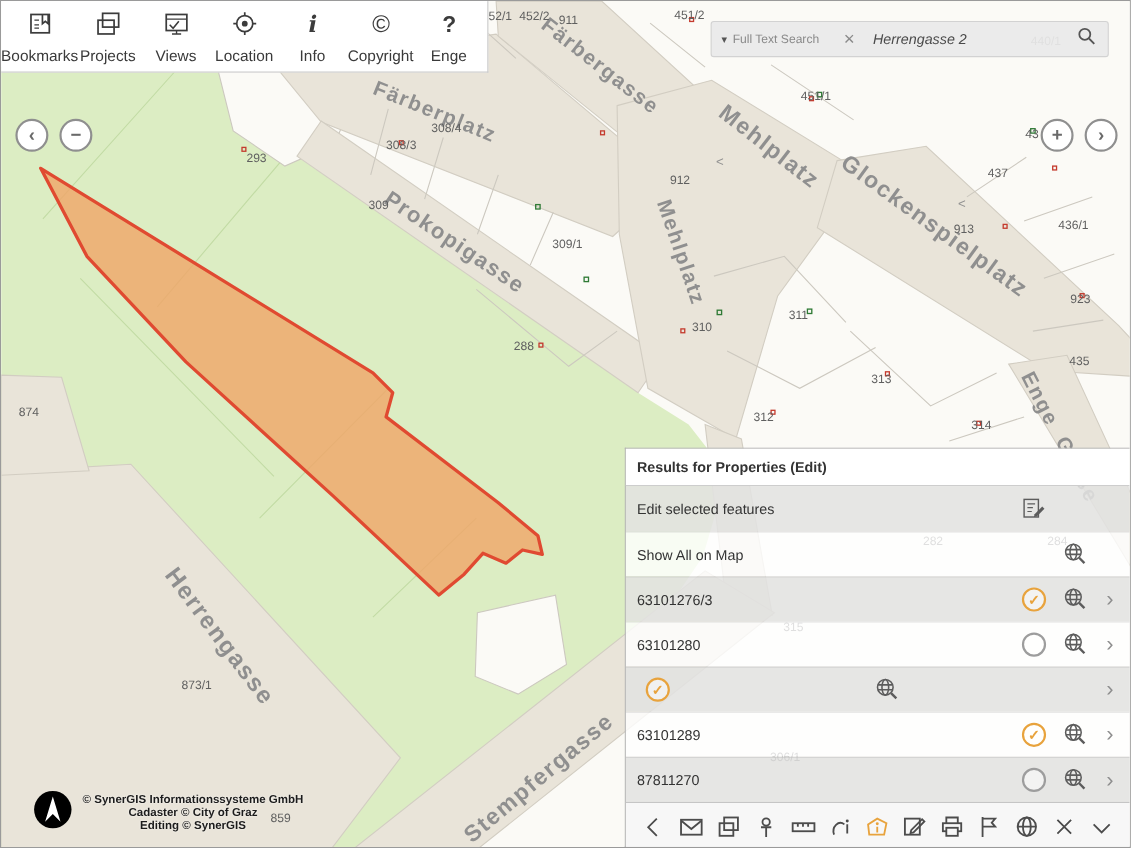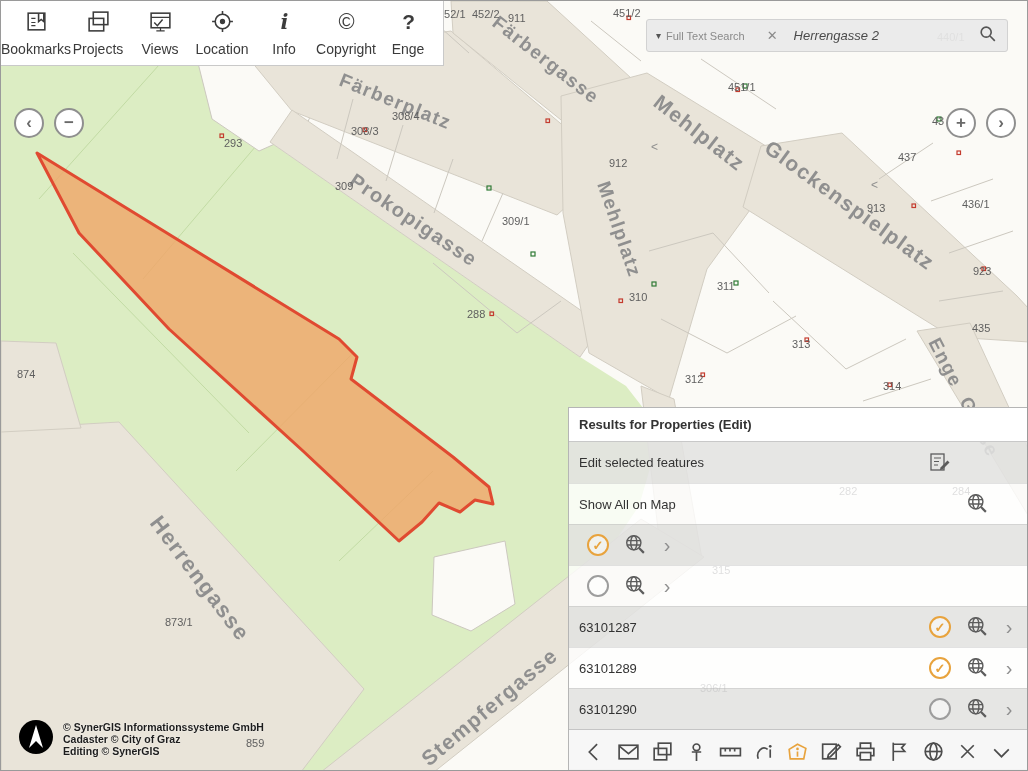--- a/index.html
+++ b/index.html
@@ -35,39 +35,39 @@
   .nav-btn{position:absolute;width:30px;height:30px;border-radius:50%;background:#fff;
     border:2px solid #8f8f8f;color:#6a6a6a;font-size:17px;line-height:25px;text-align:center;
     font-weight:bold;box-sizing:border-box;z-index:20;cursor:pointer;user-select:none;}
   
   .panel{position:absolute;left:535px;top:406px;right:0;bottom:0;z-index:30;
     border:1px solid #b5b5b5;border-right:none;display:flex;flex-direction:column;
     box-sizing:border-box;font-size:13px;color:#333;margin-left:32px;}
   .p-header{height:33px;line-height:33px;background:#fff;border-bottom:1px solid #c8c8c8;
     font-weight:bold;padding-left:10px;flex:0 0 auto;}
   .prow{height:41px;display:flex;align-items:center;padding:0 6px 0 10px;flex:0 0 auto;
-    border-top:1px solid rgba(185,185,185,0.4);box-sizing:border-box;}
+    border-top:1px solid rgba(185,185,185,0.4);box-sizing:border-box;justify-content:space-between;}
   .r-gray{background:rgba(226,226,225,0.87);}
   .r-white{background:rgba(255,255,255,0.80);}
   .prow .label{flex:1;}
   .icon-col{width:38px;display:flex;justify-content:center;align-items:center;}
   .chev-col{width:24px;display:flex;justify-content:center;align-items:center;
     font-size:20px;color:#8e8e8e;cursor:pointer;}
   .sel-circle{width:22px;height:22px;border-radius:50%;border:2px solid #9d9d9d;
     display:flex;align-items:center;justify-content:center;font-size:13px;font-weight:bold;
     color:transparent;box-sizing:border-box;cursor:pointer;background:rgba(255,255,255,0.5);}
   .sel-circle.on{border-color:#e8a33d;color:#e8a33d;}
   .gicon svg{width:24px;height:24px;stroke:#5c5c5c;fill:none;stroke-width:1.3;cursor:pointer;}
   .p-toolbar{margin-top:auto;height:45px;background:rgba(247,247,247,0.95);
     border-top:1px solid #c5c5c5;display:flex;align-items:center;
     justify-content:space-between;padding:0 13px;flex:0 0 auto;}
   .p-toolbar .ticon svg{width:25px;height:25px;stroke:#4c4c4c;fill:none;stroke-width:1.6;cursor:pointer;}
   .p-toolbar .ticon.active svg{stroke:#e8a33d;}
   
-  .footer{position:absolute;left:17px;bottom:11px;display:flex;align-items:center;gap:9px;z-index:25;}
+  .footer{position:absolute;left:29px;bottom:11px;display:flex;align-items:center;gap:9px;z-index:25;text-align:center;}
   .f-lines div{font-size:10.5px;font-weight:bold;color:#1c1c1c;line-height:12px;
     text-shadow:0 0 2px rgba(255,255,255,0.9);}
 </style>
 </head>
 <body>
 
 <div id="map-viewport">
 <svg width="1028" height="771" viewBox="0 0 1028 771">
   <rect width="1028" height="771" fill="#fbfaf6"></rect>
 
@@ -261,51 +261,52 @@
           <circle cx="9" cy="9" r="6.5"></circle>
           <ellipse cx="9" cy="9" rx="2.8" ry="6.5"></ellipse>
           <path d="M2.8 7h12.4M2.8 11h12.4"></path>
           <path d="M13.8 13.8l4.4 4.4" stroke-width="2"></path>
         </svg>
       </span>
     <span class="chev-col"></span>
   </div>
 
   <div class="prow r-gray">
+    <span class="label">63101276/3</span>
     <span class="icon-col">
         <span class="sel-circle on">✓</span>
       </span>
     <span class="icon-col gicon">
         <svg viewBox="0 0 22 22">
           <circle cx="9" cy="9" r="6.5"></circle>
           <ellipse cx="9" cy="9" rx="2.8" ry="6.5"></ellipse>
           <path d="M2.8 7h12.4M2.8 11h12.4"></path>
           <path d="M13.8 13.8l4.4 4.4" stroke-width="2"></path>
         </svg>
       </span>
     <span class="chev-col">›</span>
   </div>
 
   <div class="prow r-white">
+    <span class="label">63101280</span>
     <span class="icon-col">
         <span class="sel-circle"></span>
       </span>
     <span class="icon-col gicon">
         <svg viewBox="0 0 22 22">
           <circle cx="9" cy="9" r="6.5"></circle>
           <ellipse cx="9" cy="9" rx="2.8" ry="6.5"></ellipse>
           <path d="M2.8 7h12.4M2.8 11h12.4"></path>
           <path d="M13.8 13.8l4.4 4.4" stroke-width="2"></path>
         </svg>
       </span>
     <span class="chev-col">›</span>
   </div>
 
   <div class="prow r-gray">
-    <span class="label">63101287</span>
     <span class="icon-col">
         <span class="sel-circle on">✓</span>
       </span>
     <span class="icon-col gicon">
         <svg viewBox="0 0 22 22">
           <circle cx="9" cy="9" r="6.5"></circle>
           <ellipse cx="9" cy="9" rx="2.8" ry="6.5"></ellipse>
           <path d="M2.8 7h12.4M2.8 11h12.4"></path>
           <path d="M13.8 13.8l4.4 4.4" stroke-width="2"></path>
         </svg>
@@ -323,21 +324,21 @@
           <circle cx="9" cy="9" r="6.5"></circle>
           <ellipse cx="9" cy="9" rx="2.8" ry="6.5"></ellipse>
           <path d="M2.8 7h12.4M2.8 11h12.4"></path>
           <path d="M13.8 13.8l4.4 4.4" stroke-width="2"></path>
         </svg>
       </span>
     <span class="chev-col">›</span>
   </div>
 
   <div class="prow r-gray">
-    <span class="label">63101290</span>
+    <span class="label">87811270</span>
     <span class="icon-col">
         <span class="sel-circle"></span>
       </span>
     <span class="icon-col gicon">
         <svg viewBox="0 0 22 22">
           <circle cx="9" cy="9" r="6.5"></circle>
           <ellipse cx="9" cy="9" rx="2.8" ry="6.5"></ellipse>
           <path d="M2.8 7h12.4M2.8 11h12.4"></path>
           <path d="M13.8 13.8l4.4 4.4" stroke-width="2"></path>
         </svg>

